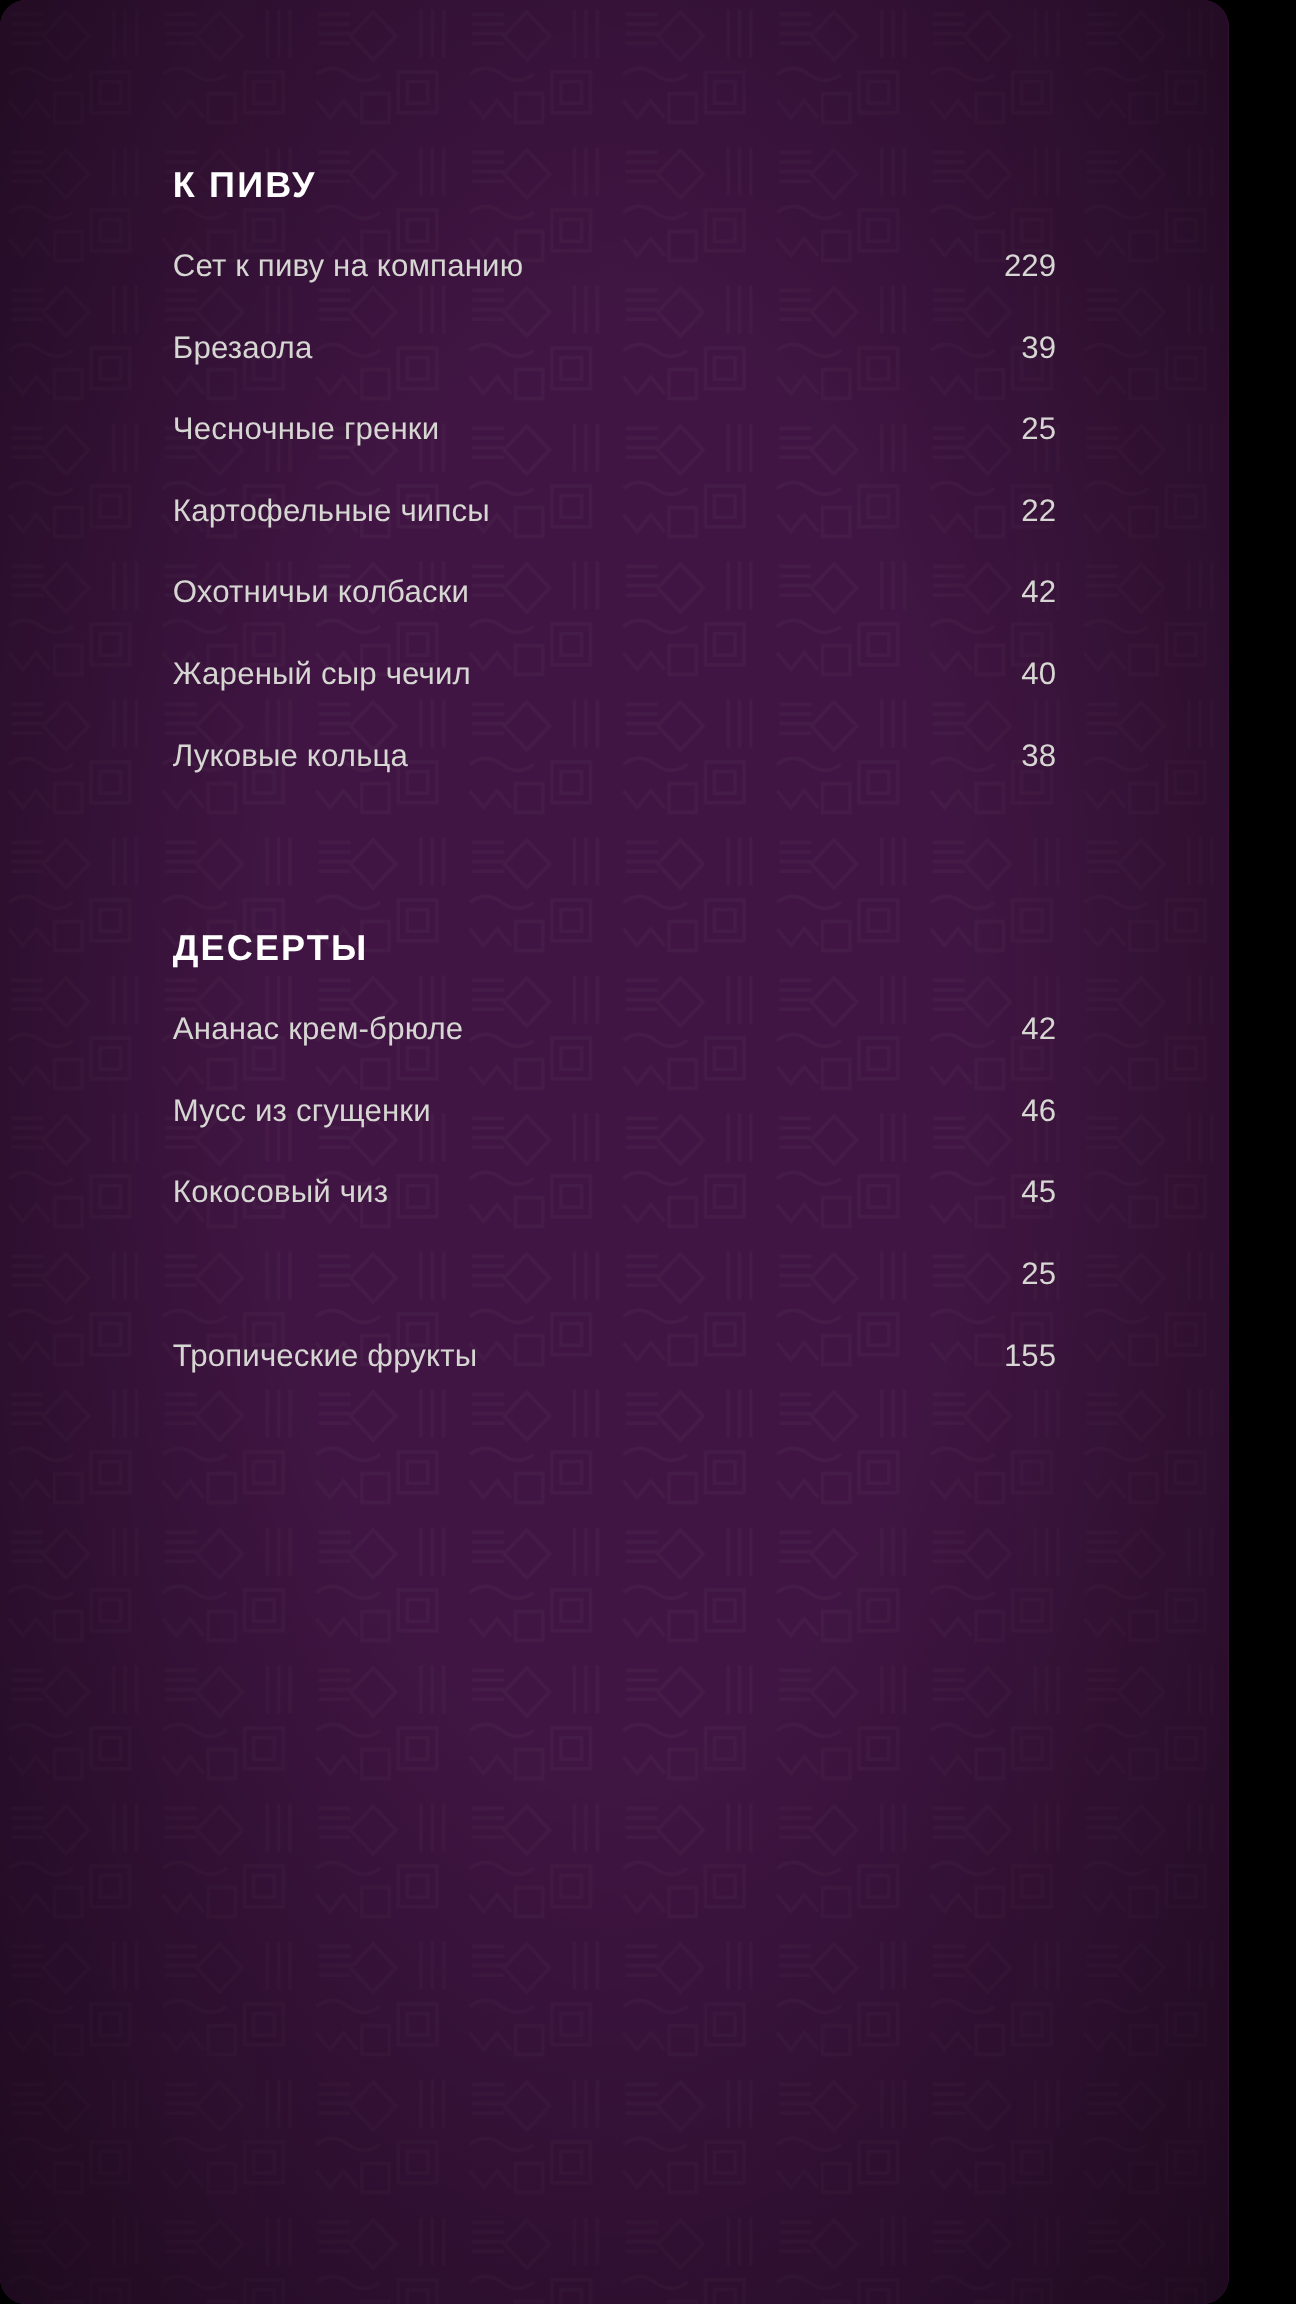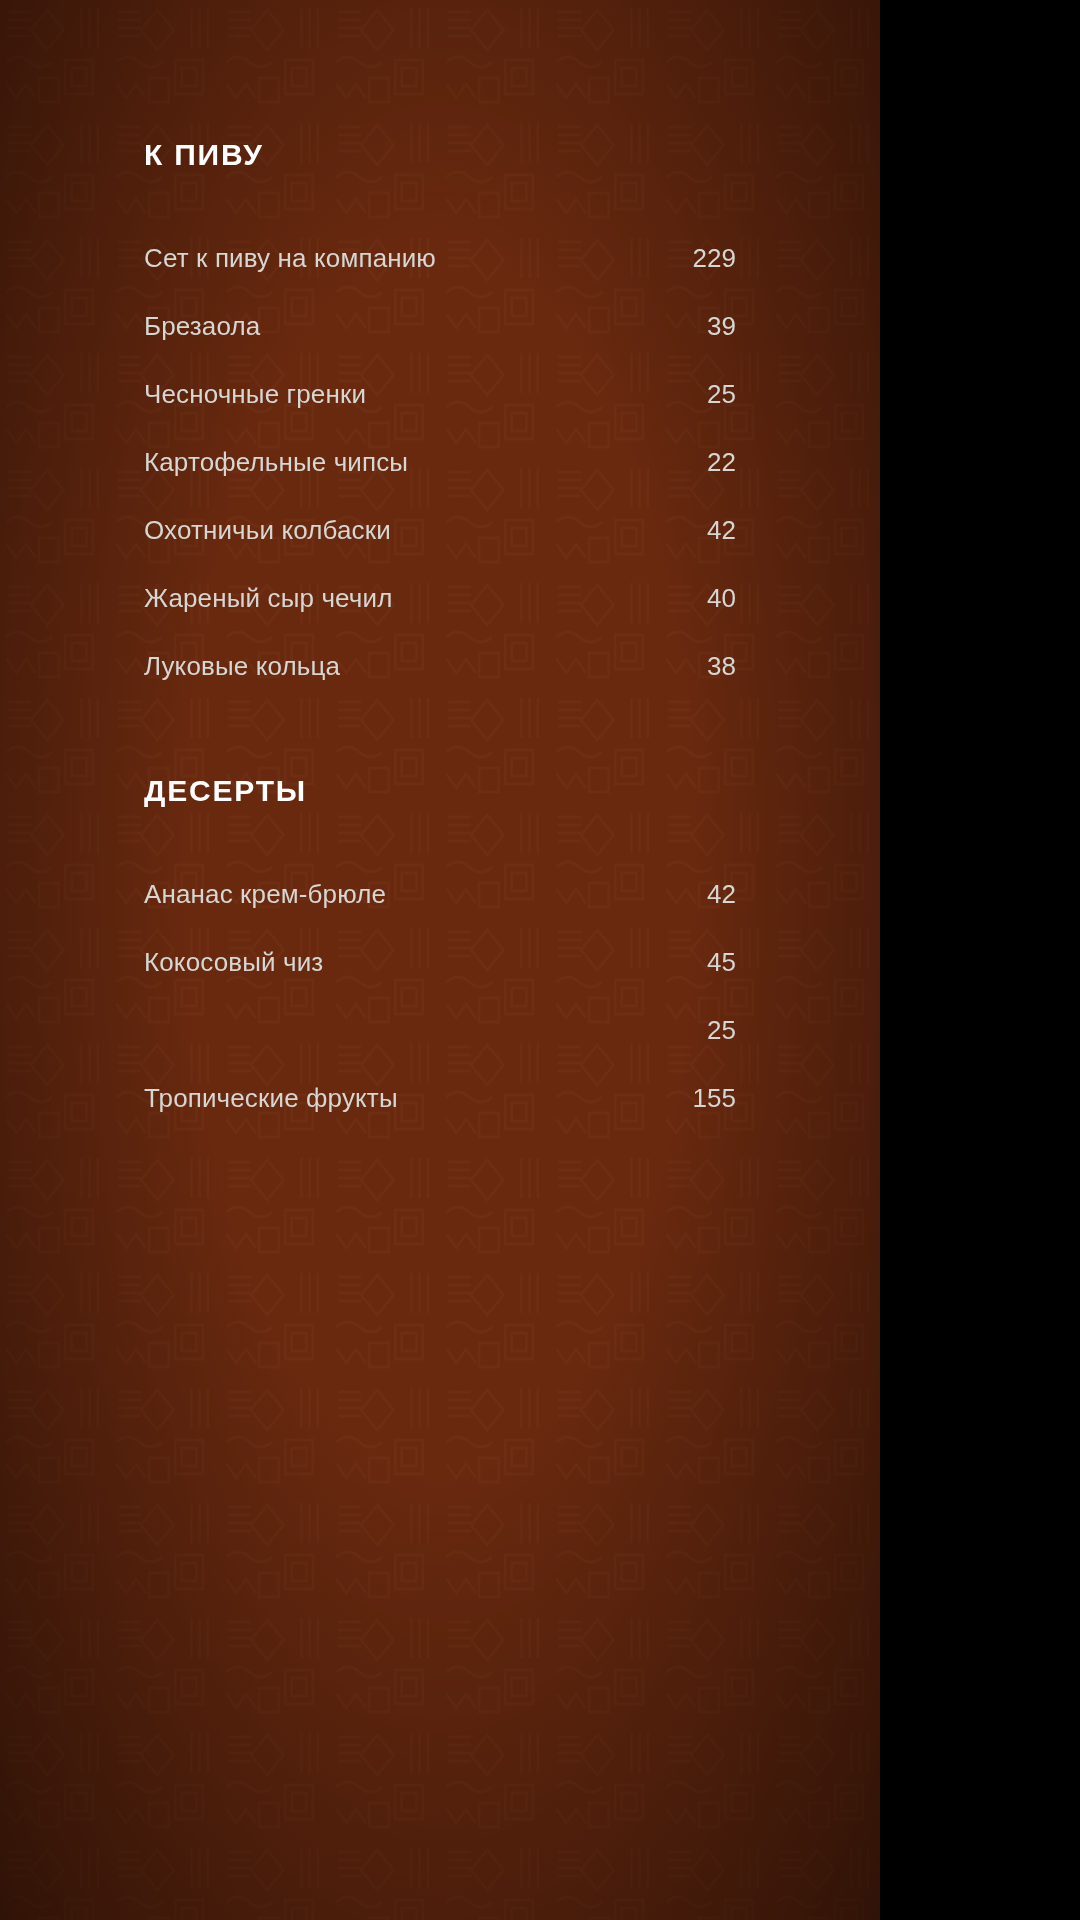--- a/index.html
+++ b/index.html
@@ -9,24 +9,25 @@
   }
   body {
     width: 1080px;
     height: 1920px;
     overflow: hidden;
     font-family: "Liberation Sans", sans-serif;
   }
 
   #menu-page {
     position: relative;
-    width: 880px;
+    width: 1024px;
     height: 1920px;
-    background-color: #c2410c;
+    background-color: #701a75;
     overflow: hidden;
+    border-radius: 22px;
   }
 
   
   .pattern-layer {
     position: absolute;
     inset: 0;
     opacity: 0.5;
     pointer-events: none;
   }
   .pattern-layer svg { display: block; width: 100%; height: 100%; }
@@ -56,21 +57,21 @@
     letter-spacing: 0.06em;
     text-transform: uppercase;
   }
 
   .items {
     margin-top: 34px;
   }
 
   .menu-row {
     display: flex;
-    align-items: flex-end;
+    align-items: flex-start;
     width: 100%;
     margin-bottom: 0;
     height: 68px;
   }
   .row-name {
     color: #d6d6d2;
     font-size: 26px;
     white-space: nowrap;
     letter-spacing: 0.005em;
   }
@@ -190,20 +191,25 @@
     <div class="section">
       <div class="section-title">ДЕСЕРТЫ</div>
       <div class="items">
 
         <div class="menu-row">
           <span class="row-name">Ананас крем-брюле</span>
           <span class="leader"></span>
           <span class="row-price">42</span>
         </div>
 
+        <div class="menu-row">
+          <span class="row-name">Мусс из сгущенки</span>
+          <span class="leader"></span>
+          <span class="row-price">46</span>
+        </div>
 
         <div class="menu-row">
           <span class="row-name">Кокосовый чиз</span>
           <span class="leader"></span>
           <span class="row-price">45</span>
         </div>
 
         <div class="menu-row">
           <span class="leader"></span>
           <span class="row-price">25</span>

